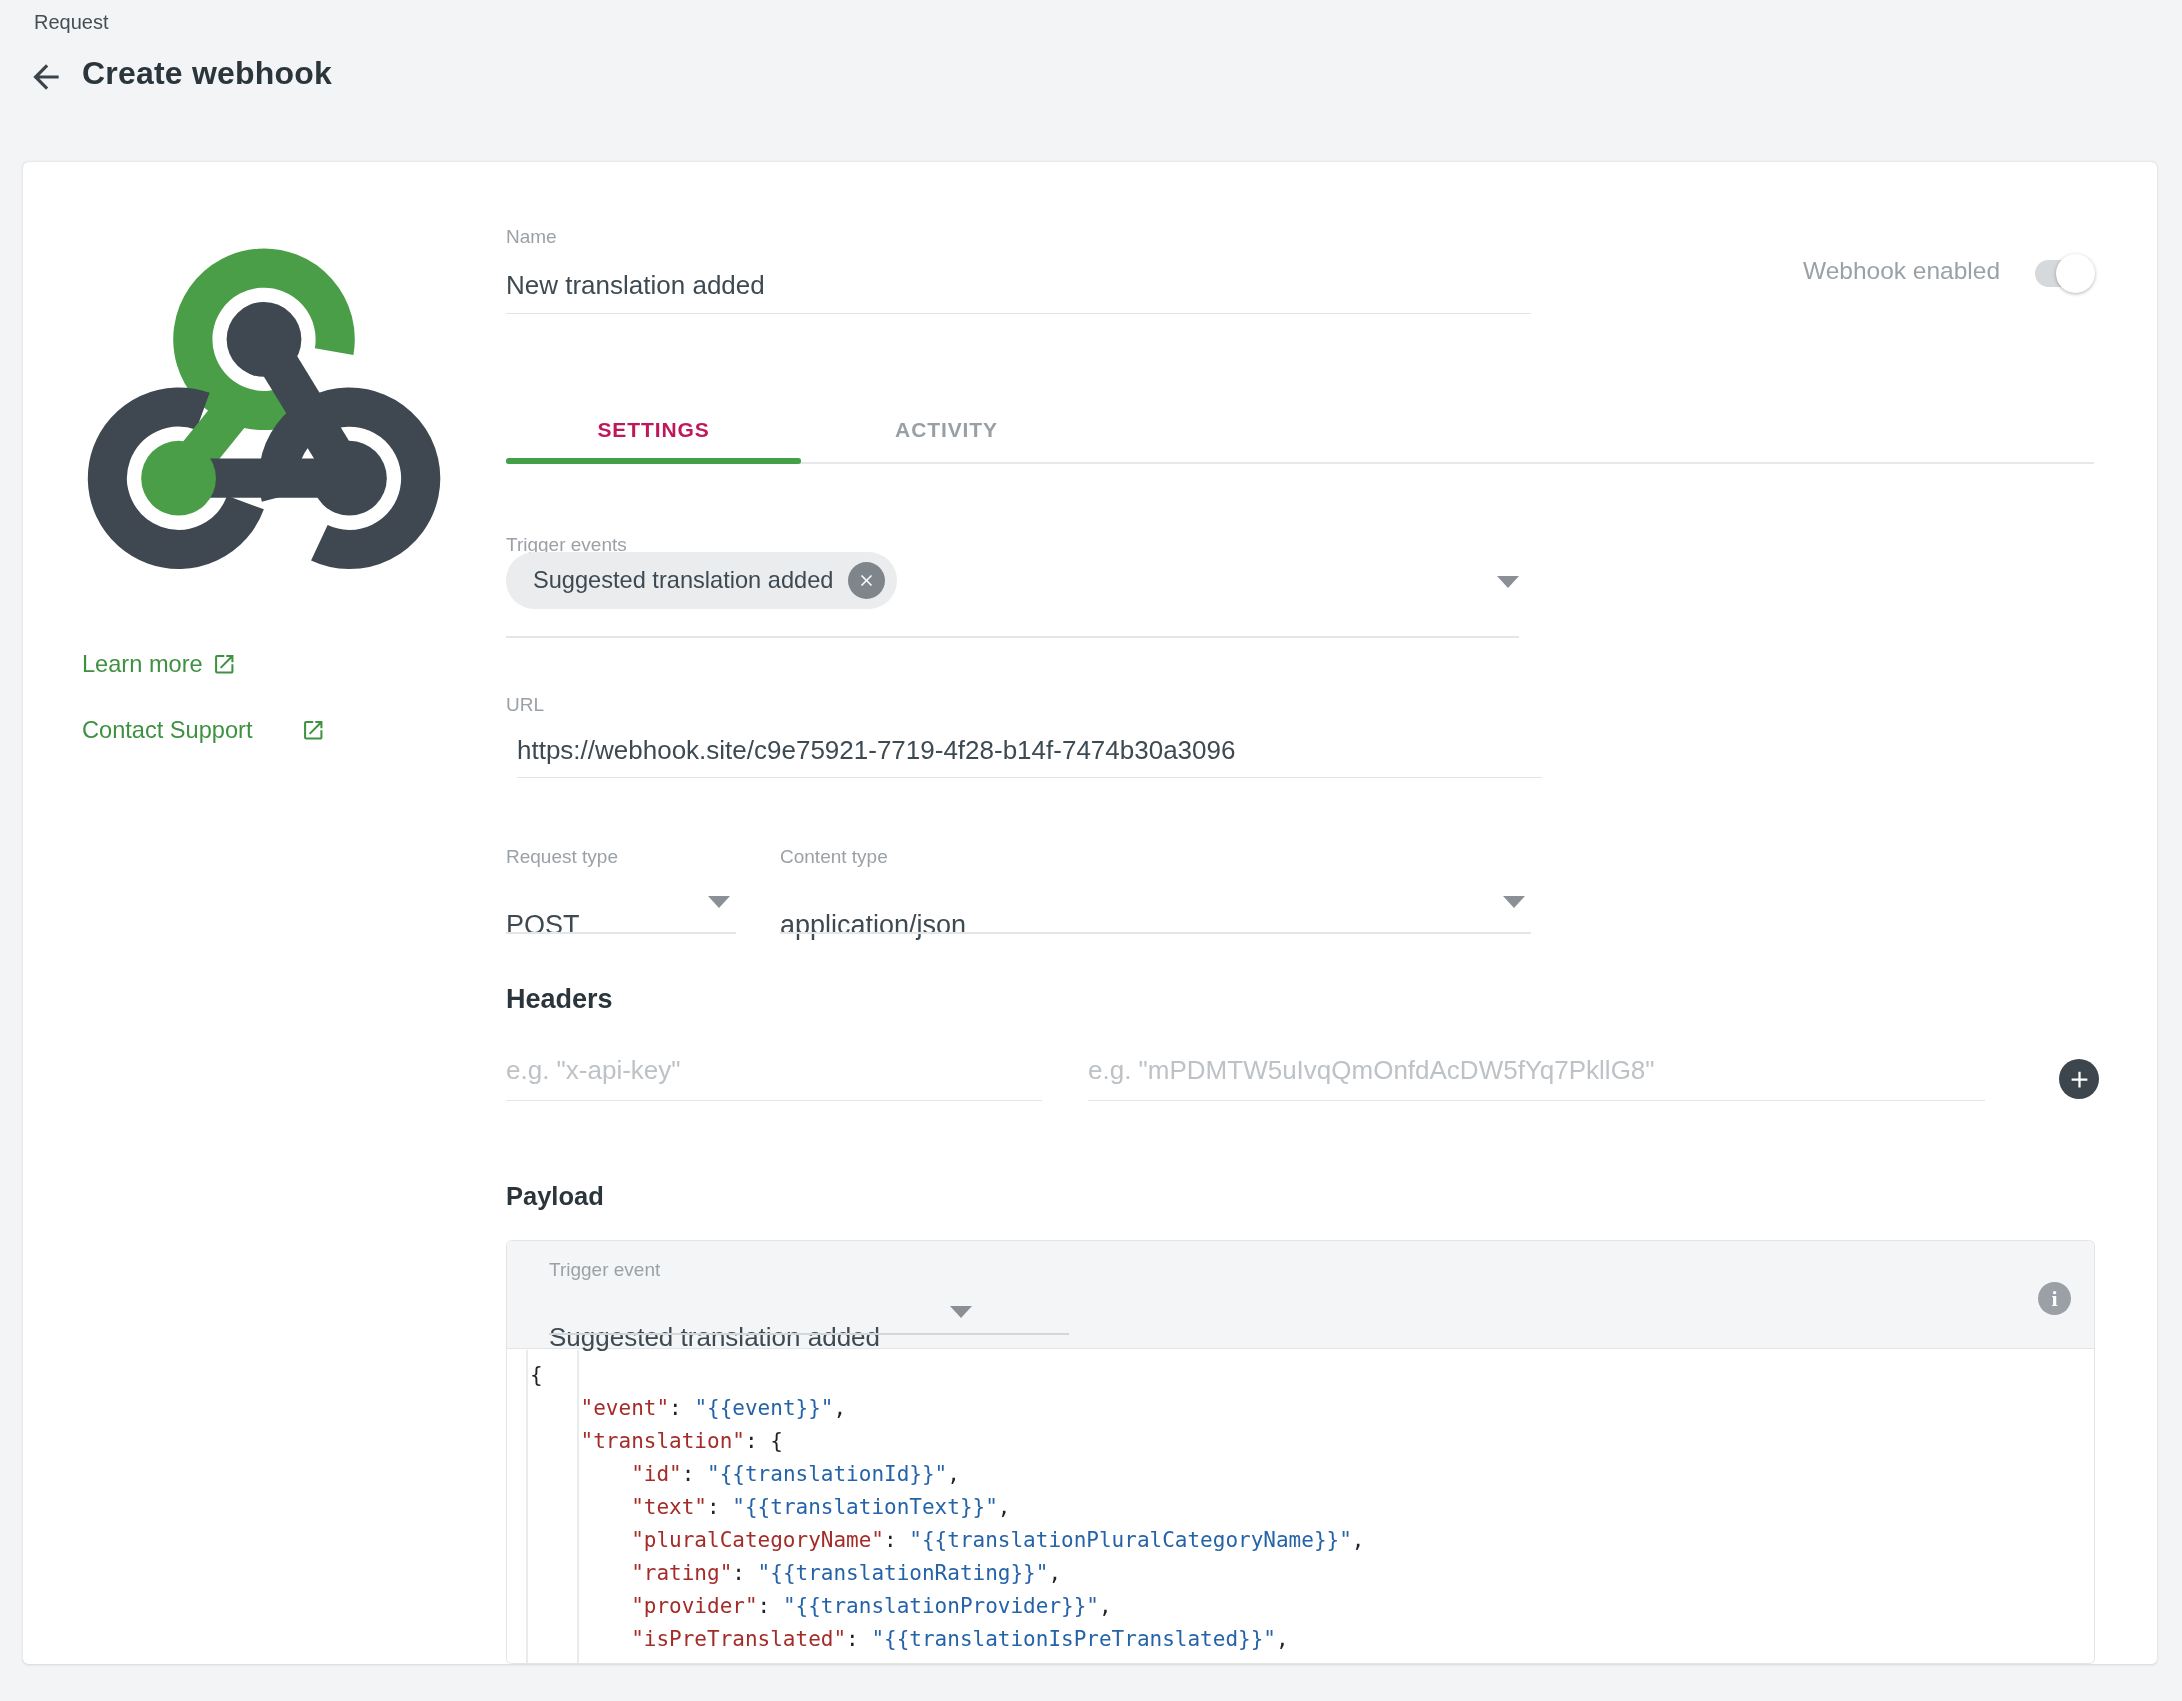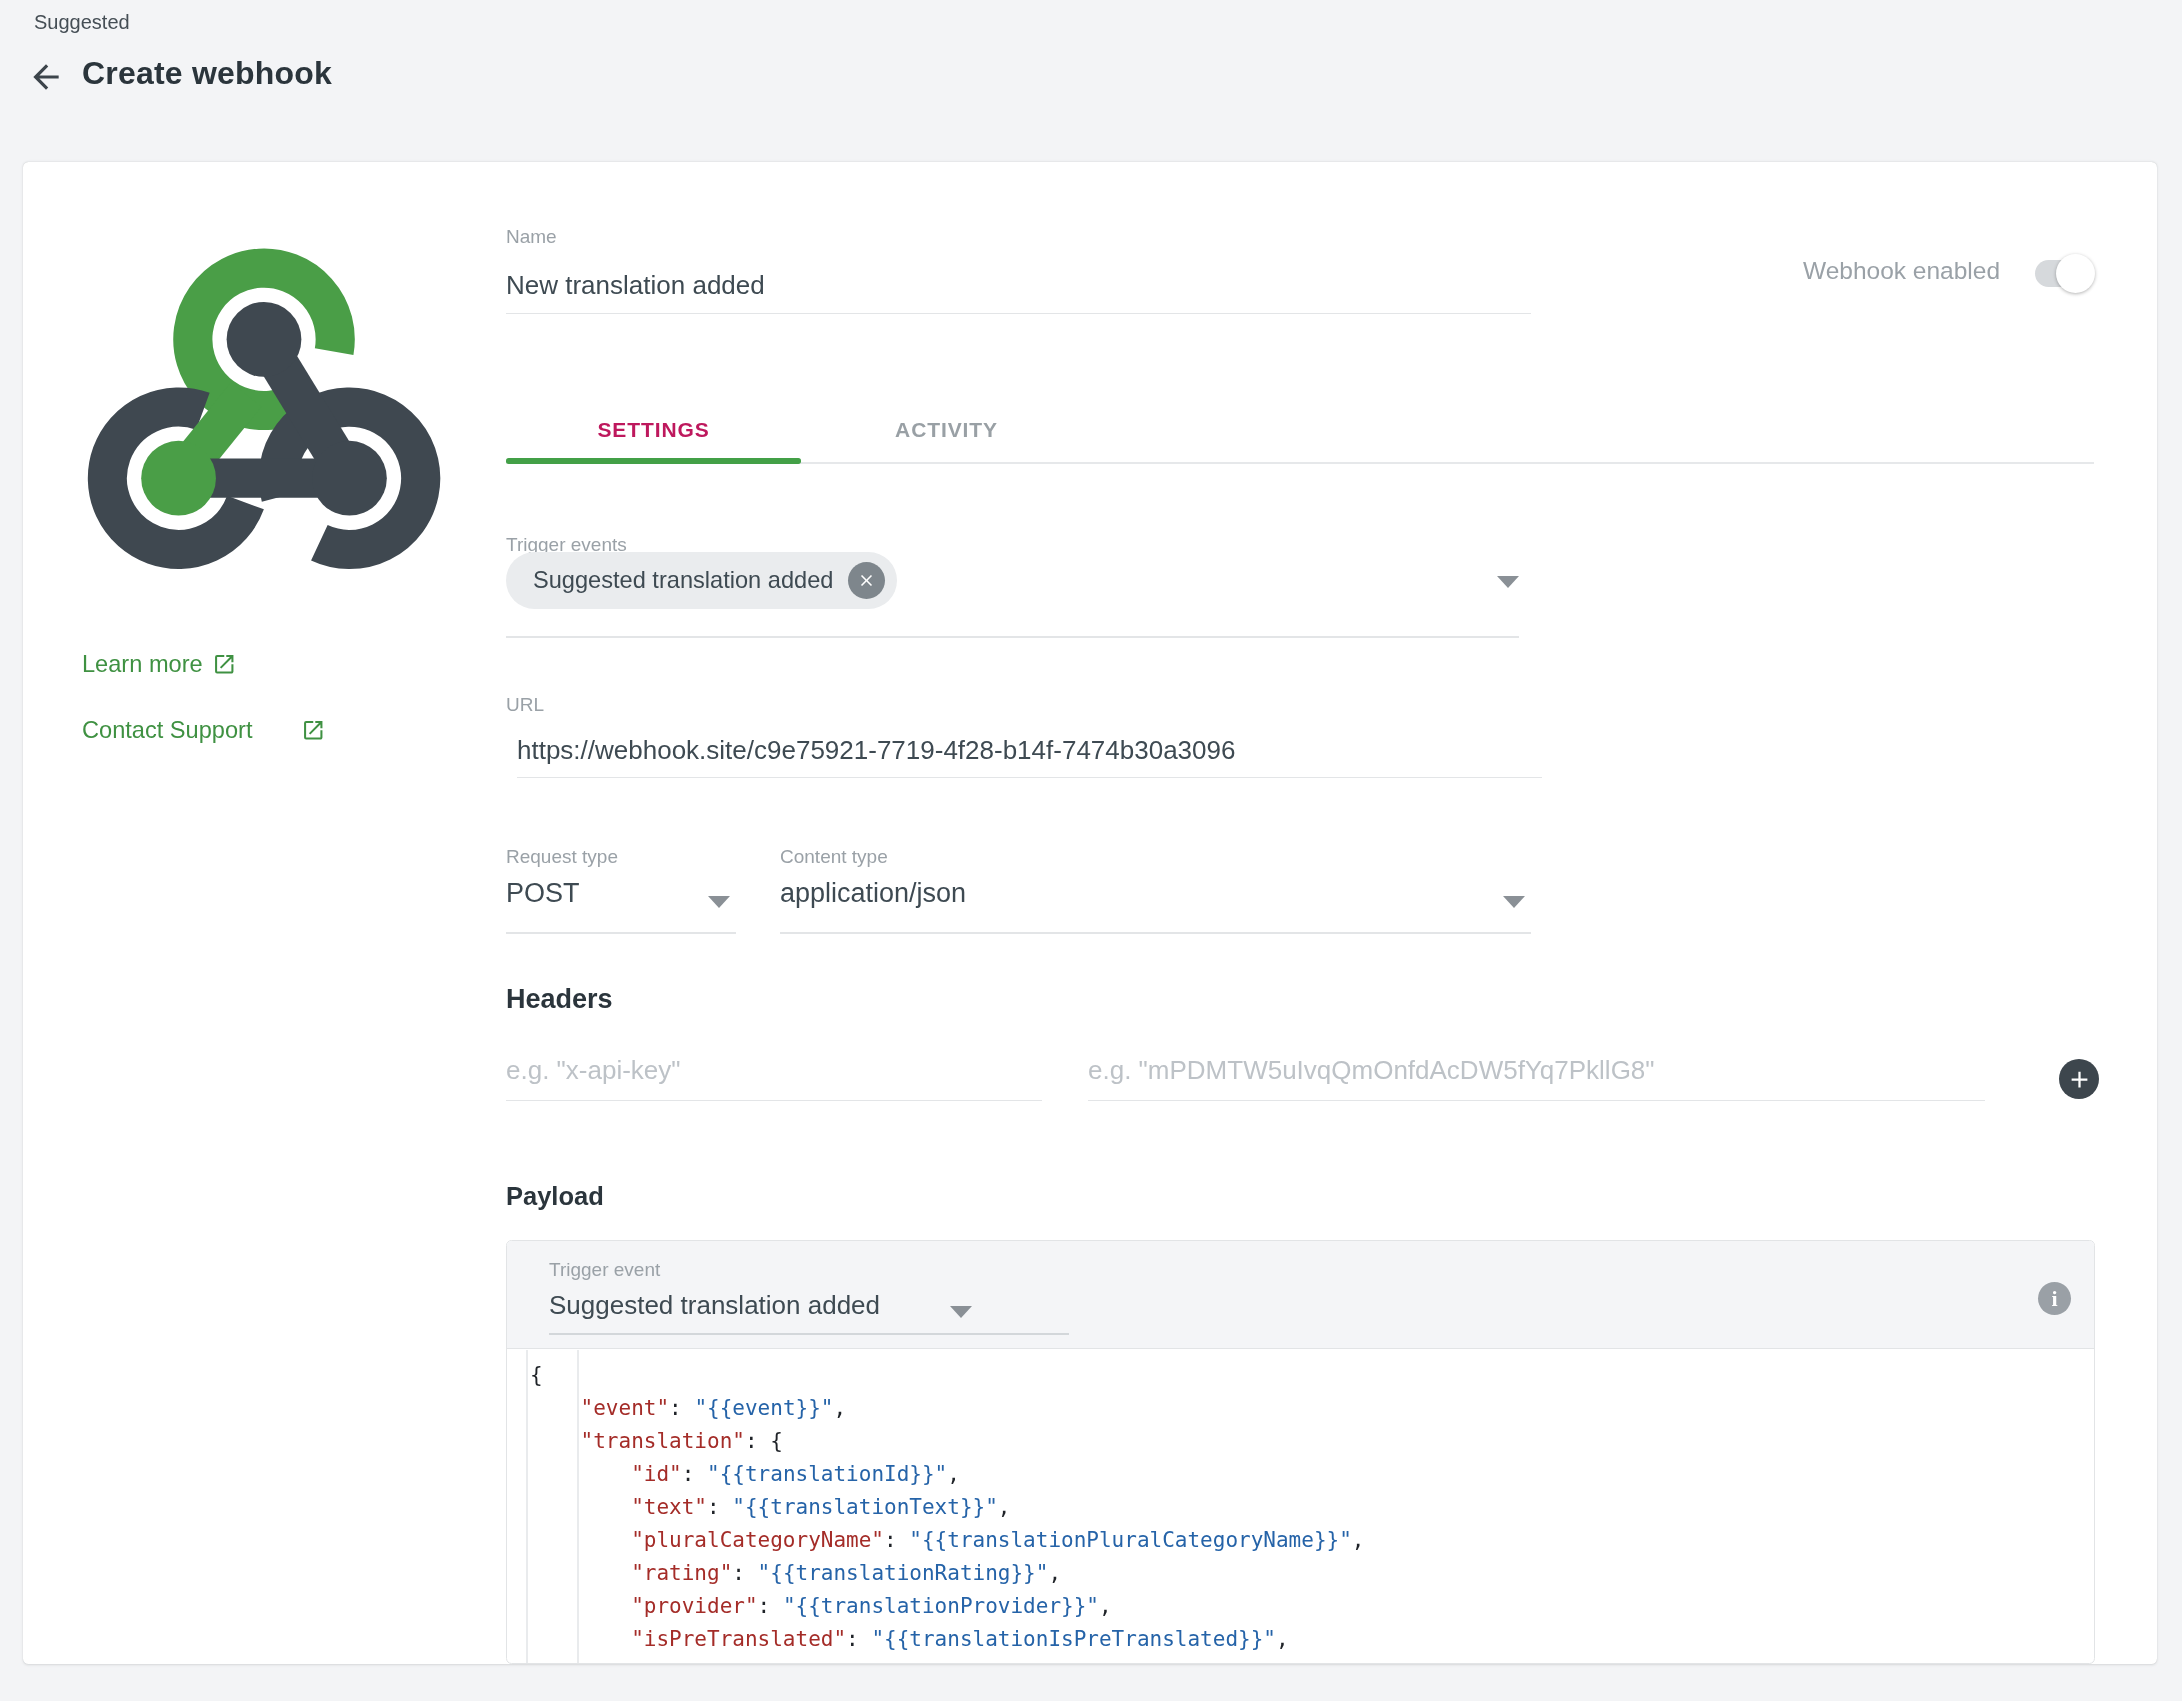--- a/index.html
+++ b/index.html
@@ -24,21 +24,21 @@
 
   
   .logo{left:86px;top:229px;width:356px;height:356px;}
   .side-link{font-size:23.6px;color:#3f9142;display:flex;align-items:center;gap:9px;cursor:pointer;}
   .side-link svg{width:24.5px;height:24.5px;}
   .link-learn{left:82px;top:651px;}
   .link-support{left:82px;top:717px;gap:48px;}
 
   
   .f-label{font-size:19px;color:#9aa1a7;}
-  .f-value{font-size:26px;color:#3e4a52;}
+  .f-value{font-size:26px;color:#3e4a52;margin-top:32px;}
   .underline{height:1.8px;background:#e3e5e7;}
   .u-input{border:none;outline:none;background:transparent;padding:0;
            font-family:"Liberation Sans",sans-serif;font-size:26px;color:#3e4a52;
            border-bottom:1.8px solid #e3e5e7;}
   .u-input::placeholder{color:#bdc2c7;opacity:1;}
   .caret{width:0;height:0;border-left:11px solid transparent;border-right:11px solid transparent;
          border-top:12.7px solid #8a9096;cursor:pointer;}
 
   
   .name-label{left:506px;top:226px;}
@@ -110,21 +110,21 @@
   .code{position:absolute;left:23px;top:9px;right:0;
         font-family:"DejaVu Sans Mono","Liberation Mono",monospace;
         font-size:21px;line-height:33px;white-space:pre;}
   .tok-p{color:#1f2328;}
   .tok-k{color:#a42c28;}
   .tok-s{color:#2563a8;}
 </style>
 </head>
 <body>
 
-<div class="abs breadcrumb">Suggested</div>
+<div class="abs breadcrumb">Request</div>
 
 <div class="abs back-arrow">
   <svg viewBox="0 0 24 24" width="38" height="38">
       <path fill="currentColor" d="M20 11H7.83l5.59-5.59L12 4l-8 8 8 8 1.41-1.41L7.83 13H20v-2z"></path>
     </svg>
 </div>
 <div class="abs page-title">Create webhook</div>
 
 <div class="abs card"></div>
 

